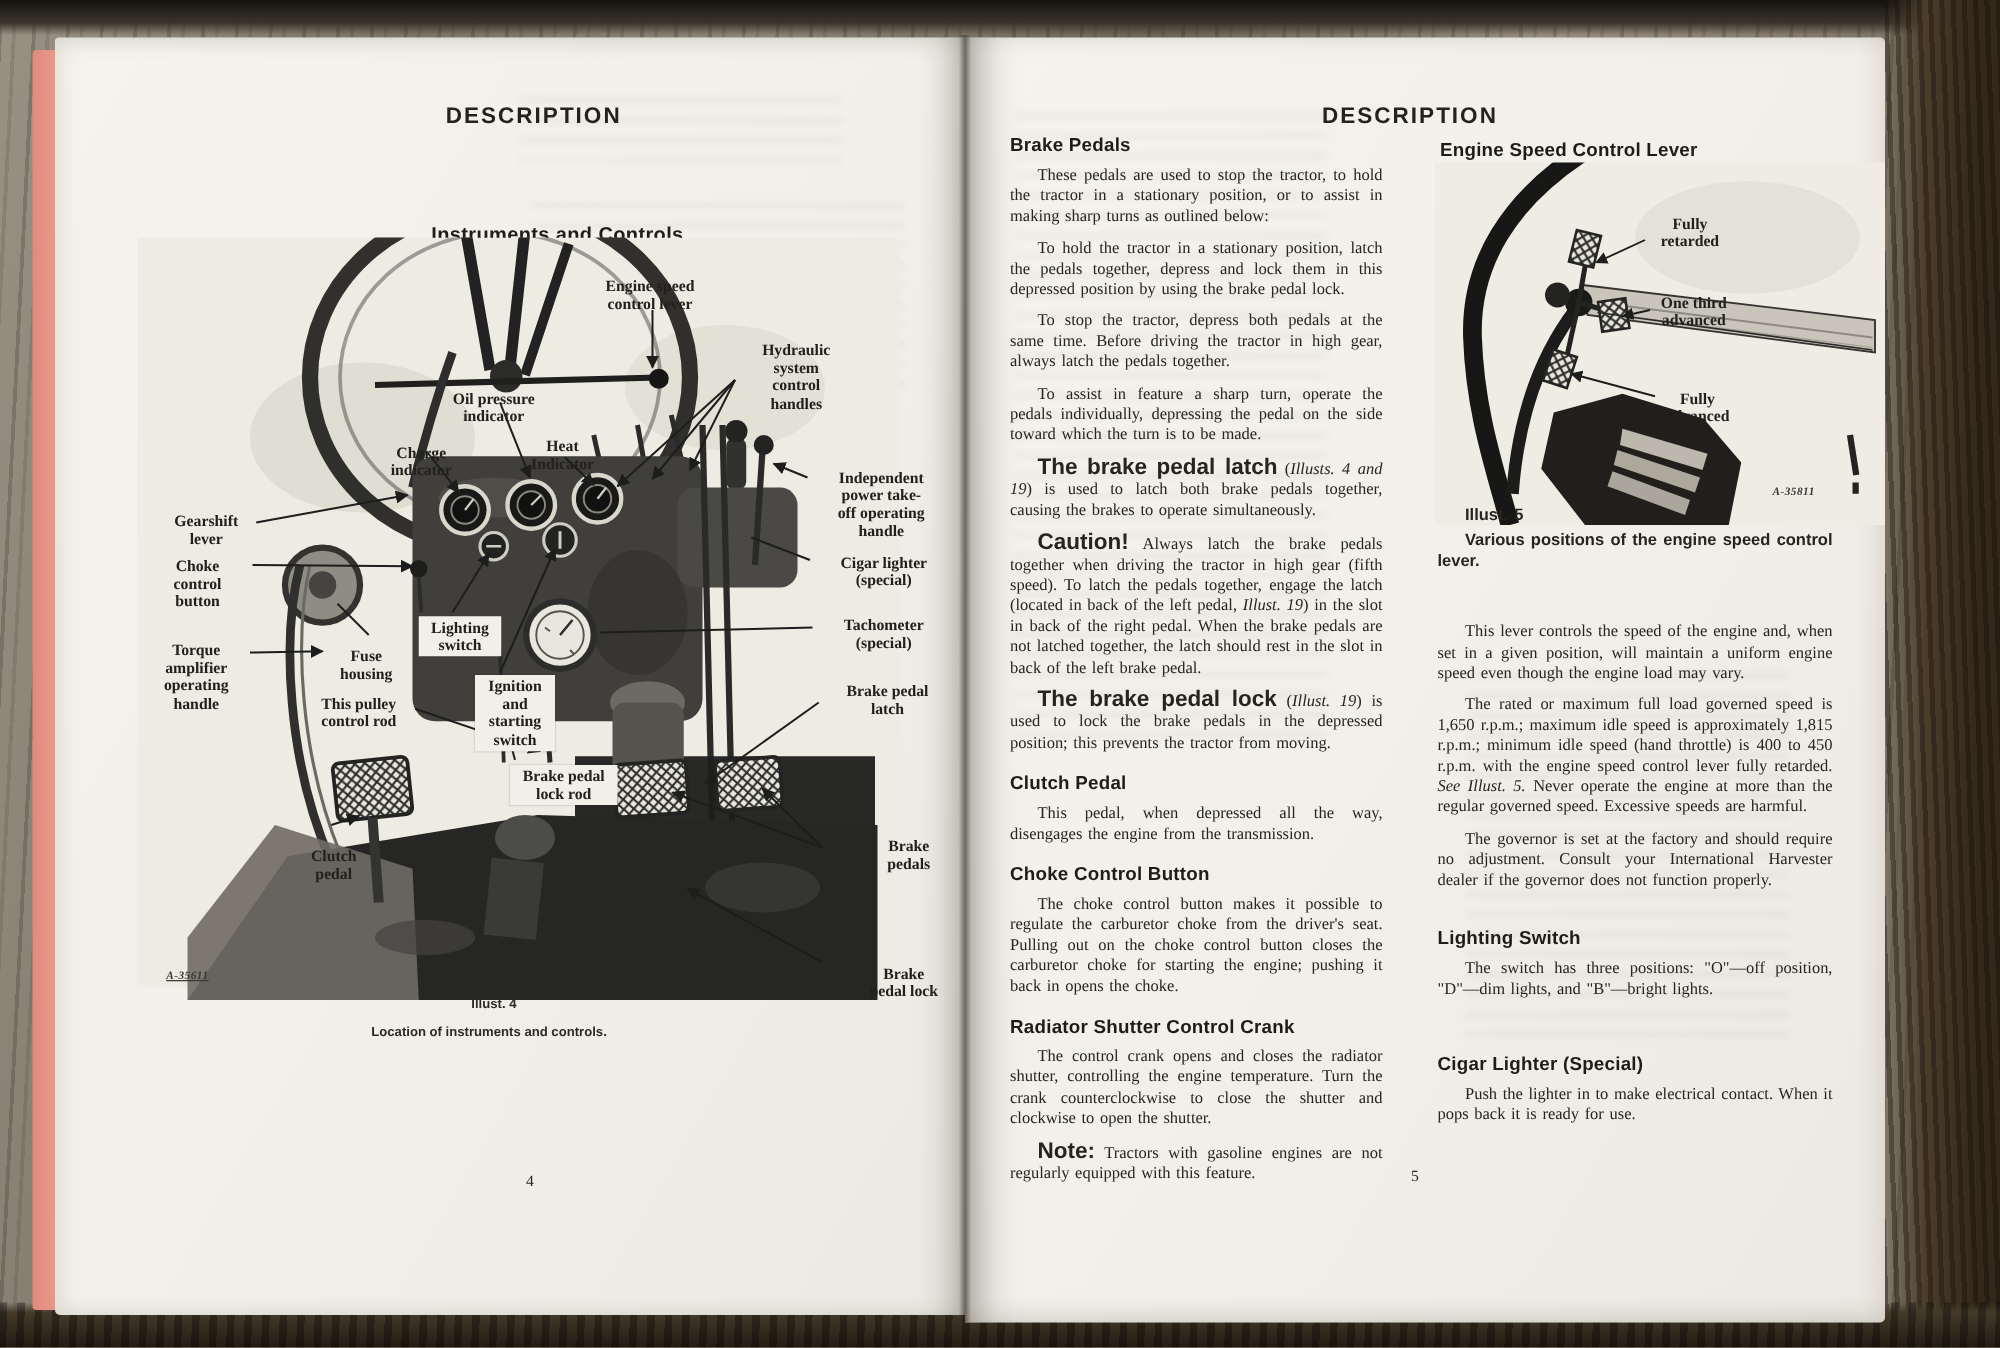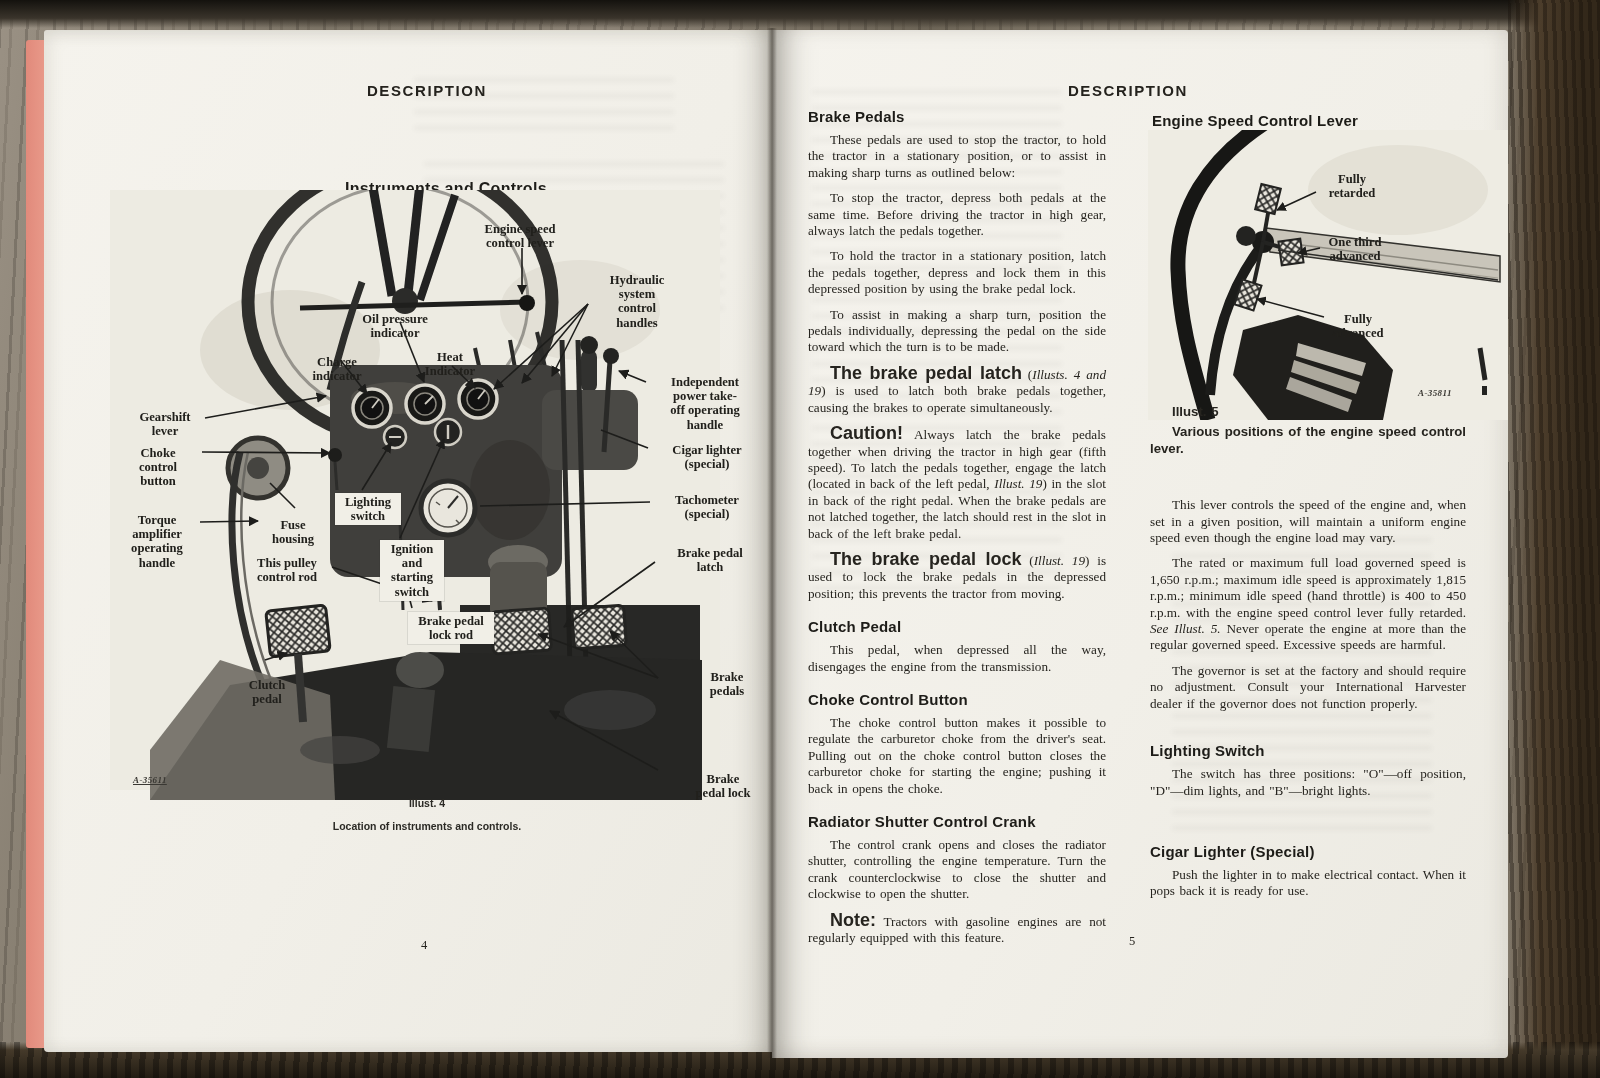--- a/index.html
+++ b/index.html
@@ -24,28 +24,28 @@
   .page{position:absolute;background:linear-gradient(120deg,#f5f3ed 0%,#f1efe8 55%,#ebe9e1 100%);}
   .page.left{left:44px;top:30px;width:728px;height:1022px;border-radius:3px 0 0 4px;
     box-shadow:inset -24px 0 30px -18px rgba(60,55,45,.45), inset 5px 3px 16px rgba(120,110,95,.14);}
   .page.right{left:772px;top:30px;width:736px;height:1028px;border-radius:0 4px 4px 0;
     box-shadow:inset 28px 0 32px -20px rgba(60,55,45,.5), inset -7px -5px 18px rgba(120,110,95,.15);}
   .gutter{position:absolute;left:767px;top:28px;width:10px;height:1030px;
     background:linear-gradient(90deg,rgba(40,35,28,0),rgba(40,35,28,.5) 50%,rgba(40,35,28,0));}
   .ghost{position:absolute;opacity:.055;filter:blur(2.5px);pointer-events:none;
     background:repeating-linear-gradient(0deg,#4a463e 0 4px,transparent 4px 16px);}
   .hdr{position:absolute;font-family:"Liberation Sans",sans-serif;font-weight:700;
-       font-size:15px;letter-spacing:1.6px;color:#24221d;text-align:center;}
+       font-size:18px;letter-spacing:1.6px;color:#24221d;text-align:center;}
   .sec-title{position:absolute;font-family:"Liberation Sans",sans-serif;font-weight:700;
        font-size:16px;letter-spacing:.3px;color:#1e1d19;}
   .label{position:absolute;font-size:12.6px;line-height:1.13;font-weight:600;color:#21201c;
        text-align:center;white-space:pre-line;}
   .label.boxed{background:#f1efe7;padding:2px 4px;box-shadow:0 0 0 1px rgba(40,40,38,.10);}
   .cap{position:absolute;font-family:"Liberation Sans",sans-serif;font-weight:700;
-       font-size:10.5px;color:#2b2a25;text-align:center;}
+       font-size:10.5px;color:#2b2a25;text-align:left;}
   .code{position:absolute;font-style:italic;font-size:9px;font-weight:700;color:#3a3833;letter-spacing:.4px;}
   .pagenum{position:absolute;font-size:12.5px;color:#26241f;}
   .col{position:absolute;}
   .body-col p{margin:0 0 9px;text-indent:22px;text-align:justify;
        font-size:13.2px;line-height:16.4px;color:#26241f;word-spacing:1.2px;}
   .h2{font-family:"Liberation Sans",sans-serif;font-weight:700;font-size:15px;
        color:#1d1c18;letter-spacing:.2px;margin:16px 0 7px;}
   .h2.first{margin-top:0;}
   .h2.gap-lg{margin-top:30px;}
   .h2.gap-xl{margin-top:44px;}
@@ -274,23 +274,23 @@
 
 <div class="page right">
   <div class="ghost" style="left:40px;top:60px;width:250px;height:500px;"></div>
   <div class="ghost" style="left:400px;top:500px;width:260px;height:300px;"></div>
 
   <div class="hdr" style="left:256px;top:52px;width:200px;">DESCRIPTION</div>
 
   <div class="col body-col" style="left:36px;top:78px;width:298px;">
     <div class="h2 first">Brake Pedals</div>
     <p>These pedals are used to stop the tractor, to hold the tractor in a stationary position, or to assist in making sharp turns as outlined below:</p>
+    <p>To hold the tractor in a stationary position, latch the pedals together, depress and lock them in this depressed position by using the brake pedal lock.</p>
     <p>To stop the tractor, depress both pedals at the same time. Before driving the tractor in high gear, always latch the pedals together.</p>
-    <p>To hold the tractor in a stationary position, latch the pedals together, depress and lock them in this depressed position by using the brake pedal lock.</p>
-    <p>To assist in making a sharp turn, position the pedals individually, depressing the pedal on the side toward which the turn is to be made.</p>
+    <p>To assist in feature a sharp turn, operate the pedals individually, depressing the pedal on the side toward which the turn is to be made.</p>
     <p><span class="b">The brake pedal latch</span><span> (</span><span class="i">Illusts. 4 and 19</span><span>) is used to latch both brake pedals together, causing the brakes to operate simultaneously.</span></p>
     <p><span class="b">Caution!</span><span> Always latch the brake pedals together when driving the tractor in high gear (fifth speed). To latch the pedals together, engage the latch (located in back of the left pedal, </span><span class="i">Illust. 19</span><span>) in the slot in back of the right pedal. When the brake pedals are not latched together, the latch should rest in the slot in back of the left brake pedal.</span></p>
     <p><span class="b">The brake pedal lock</span><span> (</span><span class="i">Illust. 19</span><span>) is used to lock the brake pedals in the depressed position; this prevents the tractor from moving.</span></p>
 
     <div class="h2">Clutch Pedal</div>
     <p>This pedal, when depressed all the way, disengages the engine from the transmission.</p>
 
     <div class="h2">Choke Control Button</div>
     <p>The choke control button makes it possible to regulate the carburetor choke from the driver's seat. Pulling out on the choke control button closes the carburetor choke for starting the engine; pushing it back in opens the choke.</p>
 

